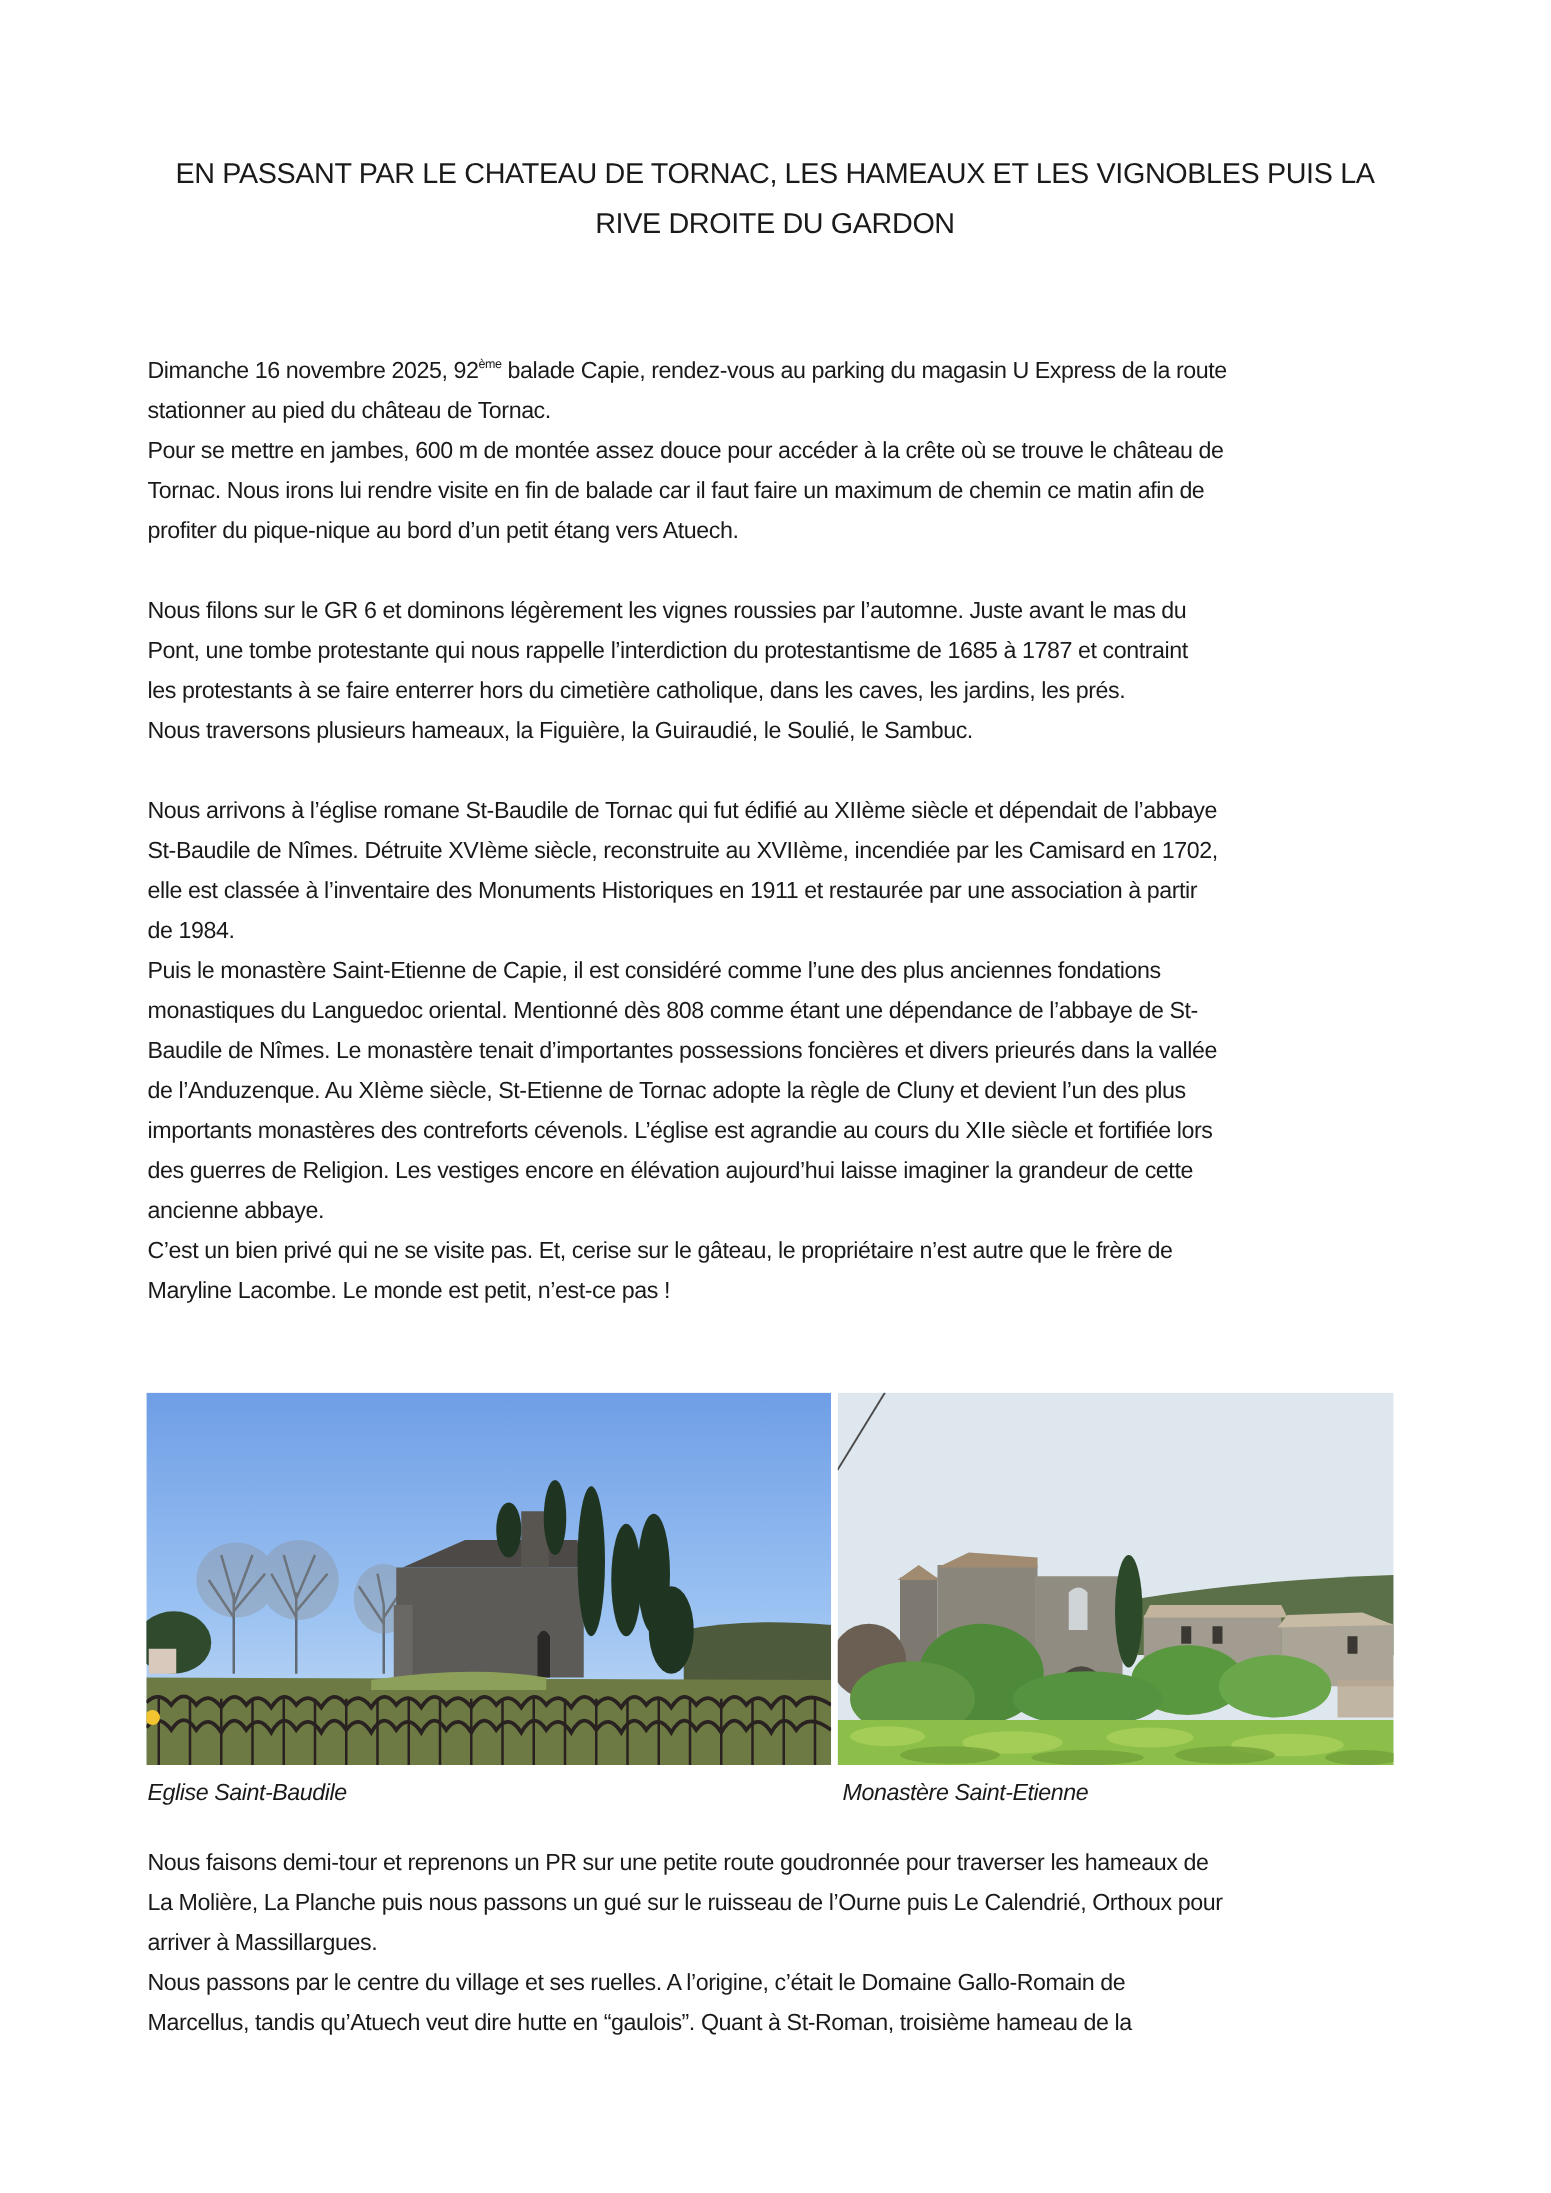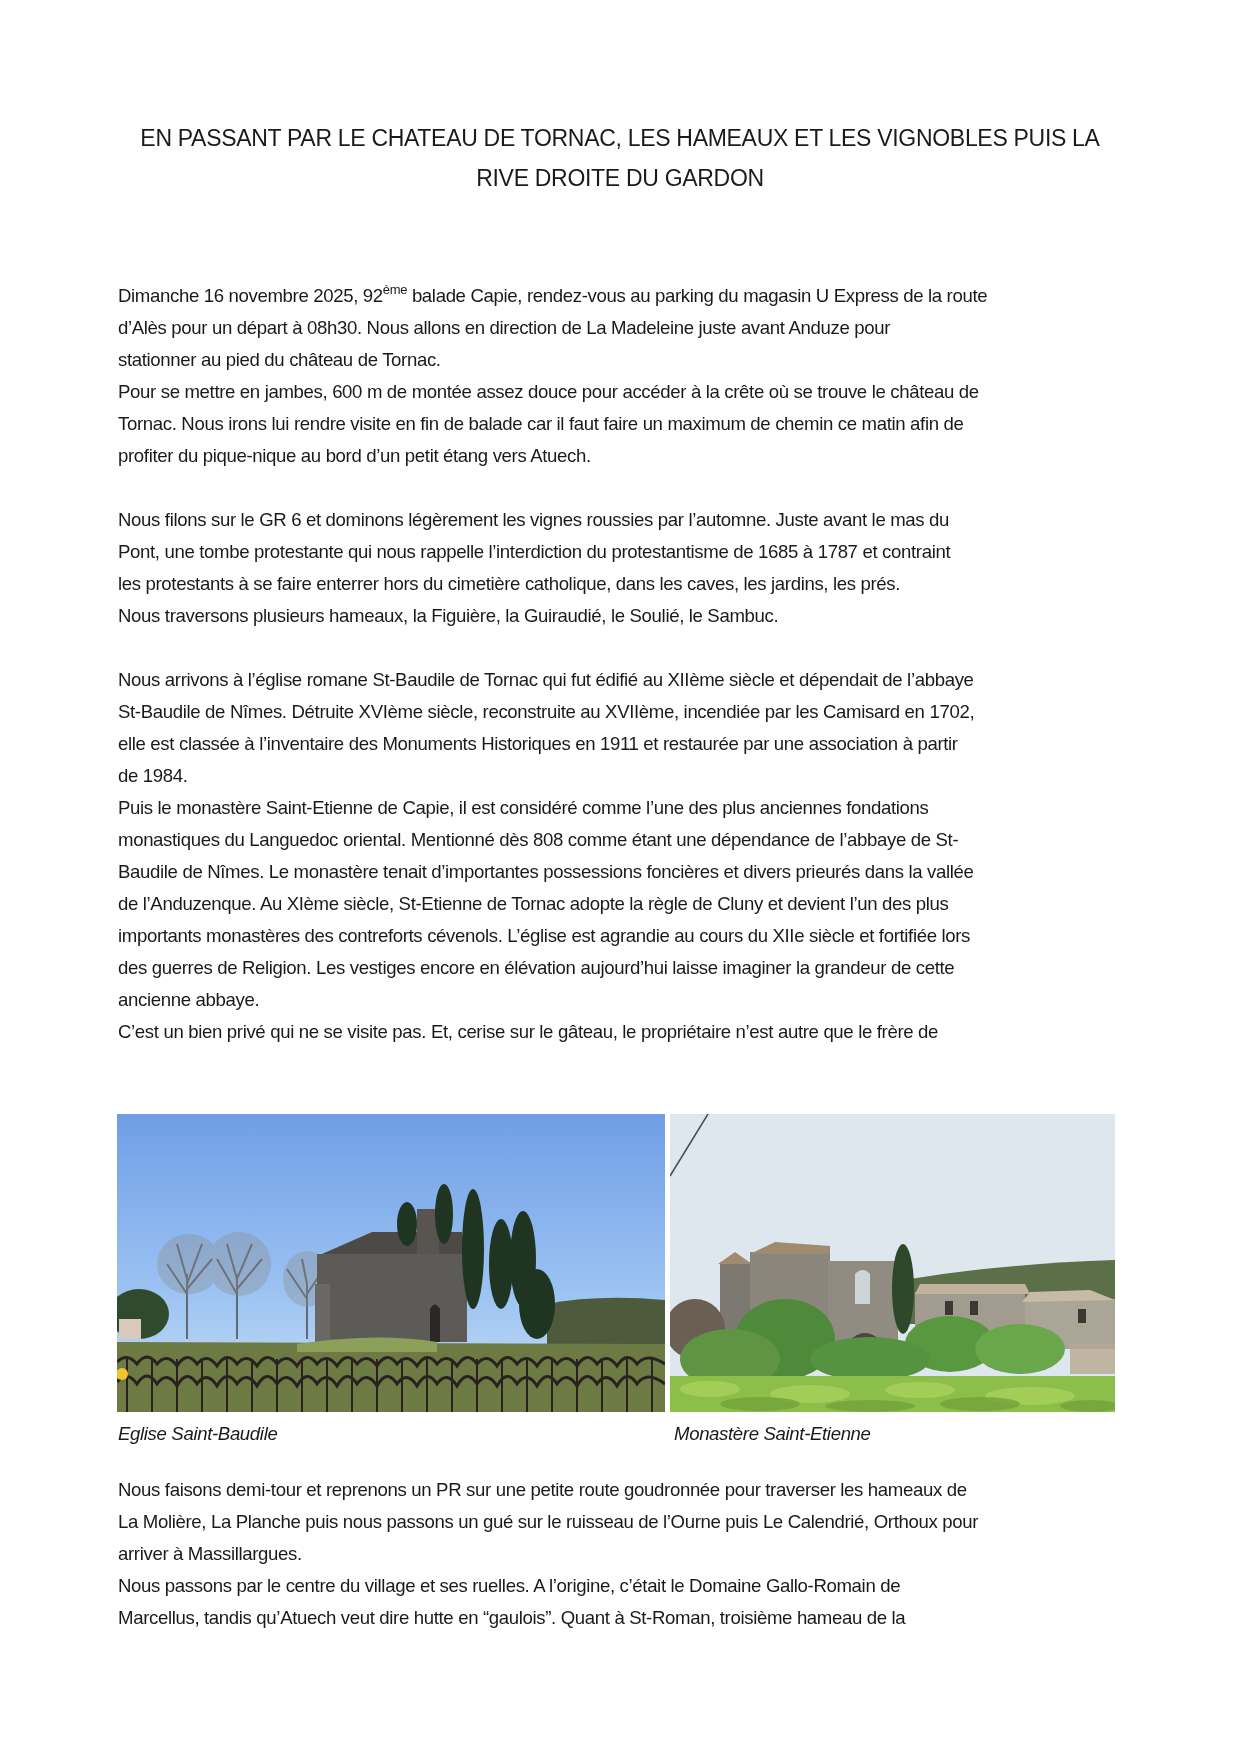--- a/index.html
+++ b/index.html
@@ -5,39 +5,38 @@
   html, body { margin: 0; padding: 0; background: #ffffff; }
   body { width: 1241px; height: 1754px; position: relative; overflow: hidden;
          font-family: "Liberation Sans", "DejaVu Sans", sans-serif; color: #1a1a1a; }
   .page { position: absolute; left: 0; top: 0; width: 1241px; height: 1654px; }
   .title { position: absolute; left: 100px; width: 1040px; top: 118px; text-align: center;
            font-size: 23px; line-height: 40px; letter-spacing: -0.3px; }
   .body-text { position: absolute; left: 118px; width: 1010px; font-size: 18.6px;
                line-height: 32px; letter-spacing: -0.35px; }
   .body-text p { margin: 0; white-space: nowrap; }
   .gap { height: 32px; }
-  sup { font-size: 13px; line-height: 0; vertical-align: 8px; }
+  sup { font-size: 10px; line-height: 0; vertical-align: 8px; }
   .photo { position: absolute; top: 1114px; height: 298px; overflow: hidden; }
   .photo svg { display: block; width: 100%; height: 100%; }
   .caption { position: absolute; top: 1418px; font-size: 18.6px; font-style: italic;
              line-height: 32px; letter-spacing: -0.35px; text-align: right; }
 </style>
 </head>
 <body>
 
 <div class="page">
 
   <div class="title">
     <div>EN PASSANT PAR LE CHATEAU DE TORNAC, LES HAMEAUX ET LES VIGNOBLES PUIS LA</div>
     <div>RIVE DROITE DU GARDON</div>
   </div>
 
   <div class="body-text" style="top: 280px;">
     <p><span>Dimanche 16 novembre 2025, 92</span><sup>ème</sup><span> balade Capie, rendez-vous au parking du magasin U Express de la route</span></p>
-    <p>d’Alès pour un départ à 08h30. Nous allons en direction de La Madeleine juste avant Anduze pour</p>
     <p>stationner au pied du château de Tornac.</p>
     <p>Pour se mettre en jambes, 600 m de montée assez douce pour accéder à la crête où se trouve le château de</p>
     <p>Tornac. Nous irons lui rendre visite en fin de balade car il faut faire un maximum de chemin ce matin afin de</p>
     <p>profiter du pique-nique au bord d’un petit étang vers Atuech.</p>
     <div class="gap"></div>
     <p>Nous filons sur le GR 6 et dominons légèrement les vignes roussies par l’automne. Juste avant le mas du</p>
     <p>Pont, une tombe protestante qui nous rappelle l’interdiction du protestantisme de 1685 à 1787 et contraint</p>
     <p>les protestants à se faire enterrer hors du cimetière catholique, dans les caves, les jardins, les prés.</p>
     <p>Nous traversons plusieurs hameaux, la Figuière, la Guiraudié, le Soulié, le Sambuc.</p>
     <div class="gap"></div>
@@ -46,20 +45,21 @@
     <p>elle est classée à l’inventaire des Monuments Historiques en 1911 et restaurée par une association à partir</p>
     <p>de 1984.</p>
     <p>Puis le monastère Saint-Etienne de Capie, il est considéré comme l’une des plus anciennes fondations</p>
     <p>monastiques du Languedoc oriental. Mentionné dès 808 comme étant une dépendance de l’abbaye de St-</p>
     <p>Baudile de Nîmes. Le monastère tenait d’importantes possessions foncières et divers prieurés dans la vallée</p>
     <p>de l’Anduzenque. Au XIème siècle, St-Etienne de Tornac adopte la règle de Cluny et devient l’un des plus</p>
     <p>importants monastères des contreforts cévenols. L’église est agrandie au cours du XIIe siècle et fortifiée lors</p>
     <p>des guerres de Religion. Les vestiges encore en élévation aujourd’hui laisse imaginer la grandeur de cette</p>
     <p>ancienne abbaye.</p>
     <p>C’est un bien privé qui ne se visite pas. Et, cerise sur le gâteau, le propriétaire n’est autre que le frère de</p>
+    <p>Maryline Lacombe. Le monde est petit, n’est-ce pas !</p>
   </div>
 
   <div class="photo" style="left: 117px; width: 548px;" title="Romanesque stone church with cypress trees above a winter vineyard under a blue sky">
     <svg viewBox="0 0 548 298" preserveAspectRatio="none">
       <defs>
         <linearGradient id="sky1" x1="0" y1="0" x2="0" y2="1">
           <stop offset="0" stop-color="#6f9ee6"></stop>
           <stop offset="0.6" stop-color="#9cc3f2"></stop>
           <stop offset="1" stop-color="#c9def5"></stop>
         </linearGradient>

